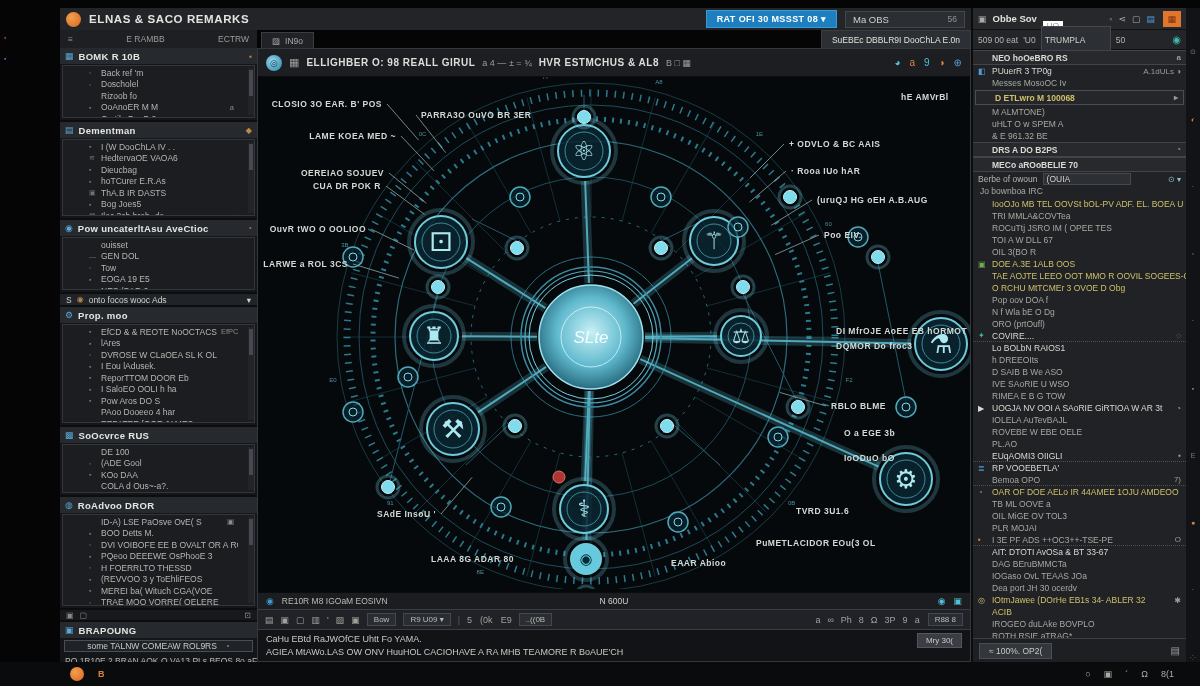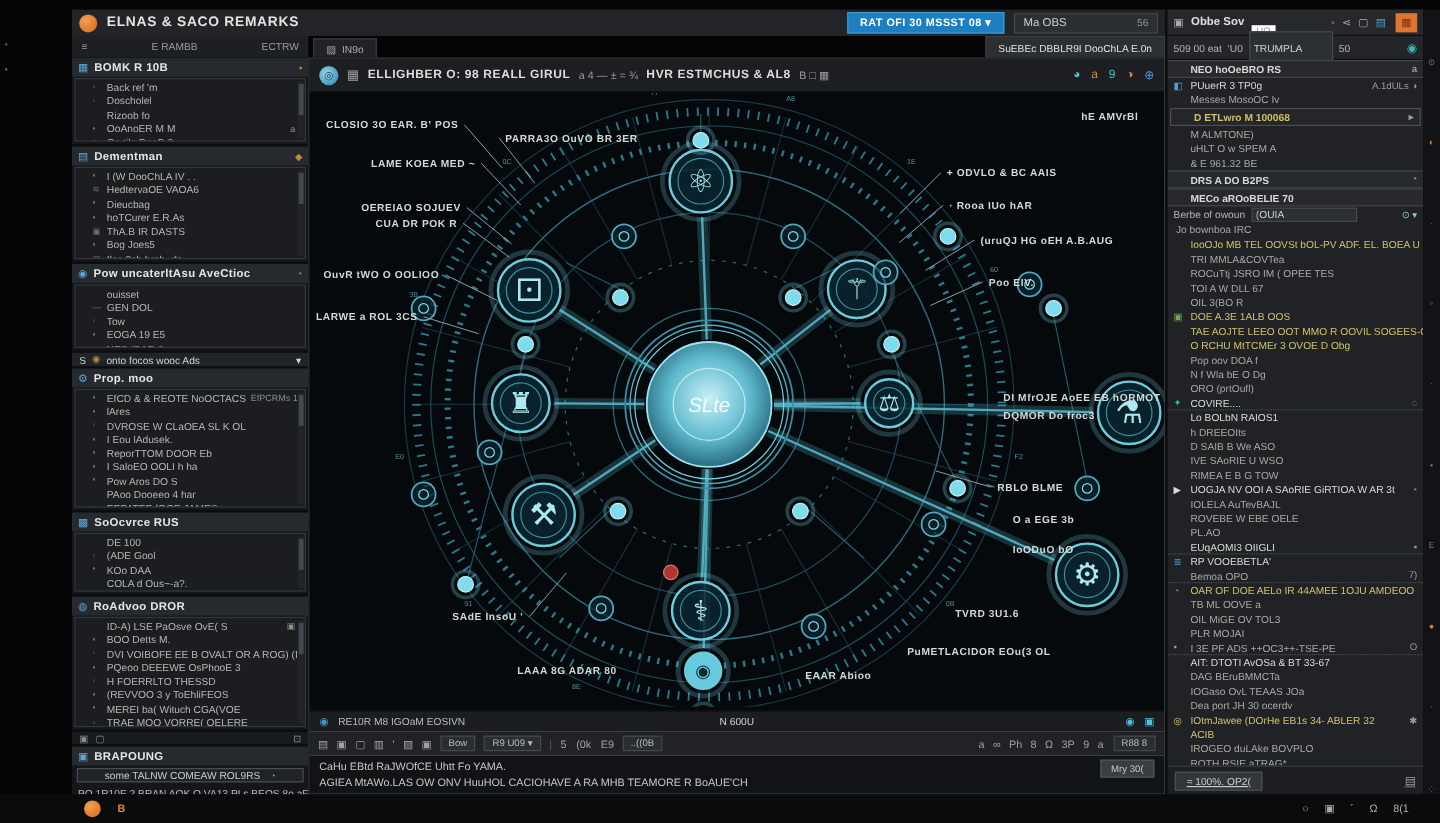--- a/index.html
+++ b/index.html
@@ -26,21 +26,21 @@
   #menurow .mi{cursor:default;}
 
   
   #sidebar{left:60px;top:48px;width:197px;height:614px;background:#141619;display:flex;flex-direction:column;}
   .panel{display:flex;flex-direction:column;overflow:hidden;border-bottom:2px solid #0c0d0f;}
   .phead{height:16px;background:#26292d;display:flex;align-items:center;gap:5px;padding:0 5px;flex:0 0 auto;}
   .phead .pic{font-size:9px;color:#5aa7d8;}
   .phead .ptitle{font-size:9.5px;font-weight:bold;color:#e4e6e2;letter-spacing:.3px;white-space:nowrap;}
   .phead .pright{margin-left:auto;font-size:8px;color:#c08a3e;}
   .pbody{flex:1;background:#1b1d20;border:1px solid #33363b;margin:1px 2px 2px 2px;position:relative;
-    overflow:hidden;padding:1px 4px;}
+    overflow:hidden;padding:1px 16px;}
   .pbody .sb{position:absolute;right:0;top:2px;bottom:2px;width:6px;background:#222428;}
   .pbody .sb i{display:block;width:4px;height:26px;margin:2px auto;background:#45494f;}
   .item{height:11.5px;display:flex;align-items:center;gap:4px;padding:0 4px 0 10px;font-size:8.5px;
     color:#b4b7b0;white-space:nowrap;overflow:hidden;}
   .item .ig{font-size:7px;color:#6e7277;width:8px;flex:0 0 auto;}
   .item .ib{margin-left:auto;font-size:7.5px;color:#8a8d88;}
   .subrow{height:13px;background:#202327;display:flex;align-items:center;gap:5px;padding:0 6px;
     font-size:8.5px;color:#cfd2cb;border-bottom:2px solid #0c0d0f;}
   .subrow .sg{color:#b9854a;font-size:8px;}
   #sb-footer{height:12px;display:flex;align-items:center;gap:6px;padding:0 6px;font-size:8px;color:#8a8d88;
@@ -118,21 +118,21 @@
   .rrow.ul{border-bottom:1px dotted #4a4e52;}
   .ric.grn{color:#6fae4e;} .ric.tl{color:#3fb8ae;} .ric.or{color:#d98a3a;} .ric.bl{color:#4f9ad8;}
   .ric.ylg{color:#cfc06a;} .ric.wtg{color:#d8dad4;}
   #rsearchrow{flex:0 0 auto;padding:1px 5px;font-size:8.5px;color:#b4b7b0;}
   #rsearchrow .l1{display:flex;align-items:center;gap:5px;}
   #rsearchrow input{width:88px;background:#2c2f34;border:1px solid #45494f;color:#cfd2cb;
     font-size:8.5px;height:12px;padding:0 3px;font-family:inherit;}
   #rsearchrow .sic{margin-left:auto;color:#8fc2d8;font-size:8px;}
   #rsearchrow .l2{color:#a6a9a2;padding:1px 0 1px 2px;}
   #rfoot{flex:0 0 auto;height:24px;display:flex;align-items:center;padding:0 6px;gap:6px;
-    border-top:1px solid #3a3d42;background:#1d1f22;text-decoration:underline;}
+    border-top:1px solid #3a3d42;background:#1d1f22;}
   #rfoot .zbtn{background:#33363b;border:1px solid #4a4e54;color:#c9ccc5;font-size:8.5px;padding:2px 9px;}
   #rfoot .fic{margin-left:auto;color:#9a9d98;font-size:10px;}
 
   
   #rightstrip{left:1186px;top:8px;width:14px;height:654px;background:#121316;display:flex;
     flex-direction:column;align-items:center;padding-top:40px;gap:26px;font-size:7px;color:#7a7d78;}
   #rightstrip .o{color:#d9823a;}
 
   
   #taskbar{left:0;top:662px;width:1200px;height:24px;background:#0a0b0c;display:flex;align-items:center;

